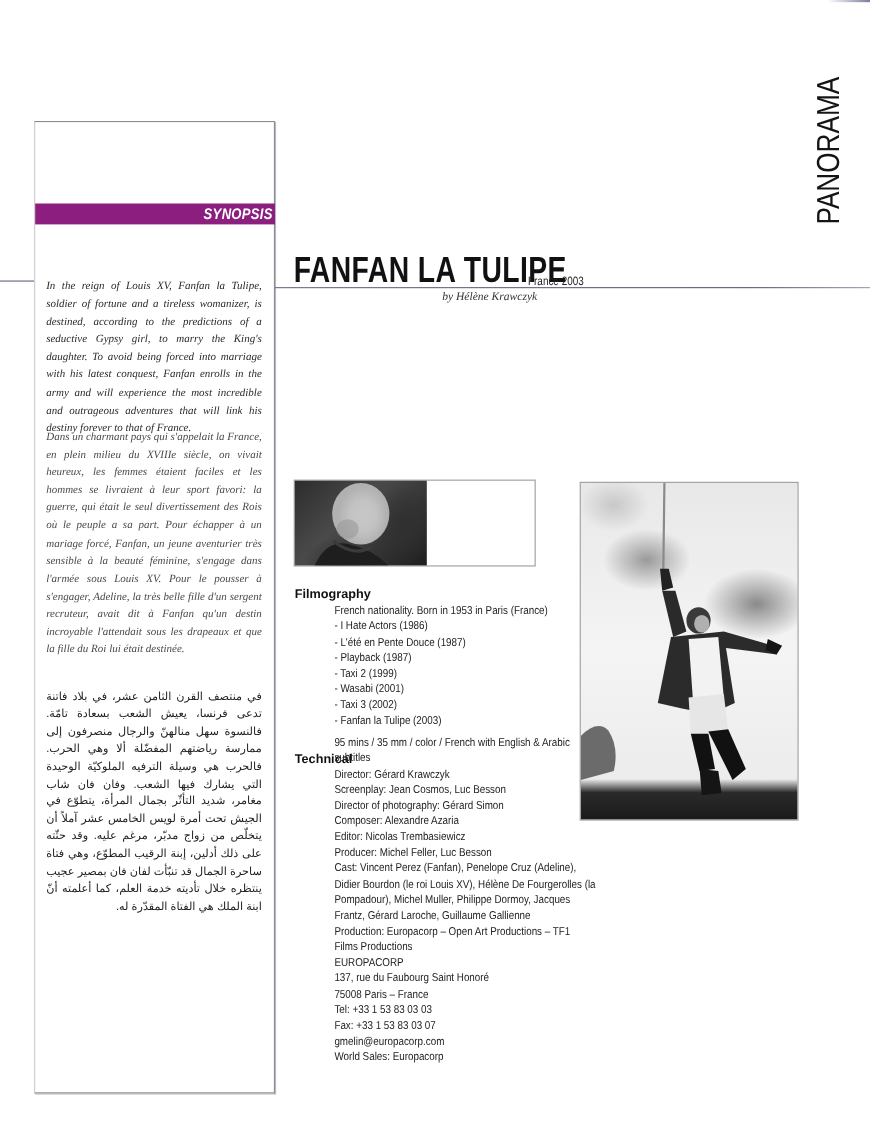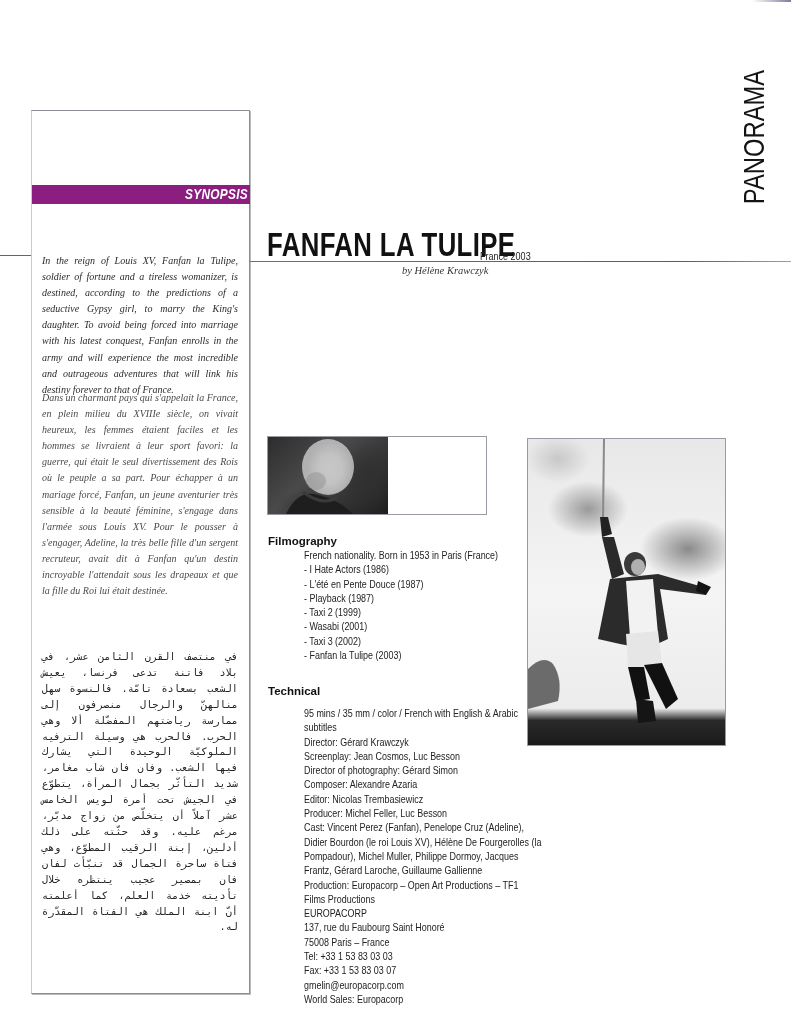--- a/index.html
+++ b/index.html
@@ -60,22 +60,22 @@
     .syn-text {
       position: absolute; left: 42px; width: 196px;
       font-family: "Liberation Serif", serif; font-style: italic;
       font-size: 10px; line-height: 16.1px; text-align: justify;
       color: #2a2a2a;
     }
     .syn-en { top: 253px; }
     .syn-fr { top: 390px; color: #4a4a4a; }
     .syn-ar {
       top: 626px; direction: rtl; text-align: justify;
-      font-family: Liberation Mono, monospace; font-style: normal;
-      font-size: 10.2px; line-height: 15.9px; color: #222; margin-top: 24px;
+      font-family: Liberation Sans, sans-serif; font-style: normal;
+      font-size: 10.2px; line-height: 15.9px; color: #222;
     }
 
     
     .title-rule {
       position: absolute; left: 250px; top: 261px; width: 541px; height: 1px;
       background: linear-gradient(to right, #6a6e86, #575b70 80%, #9a9cae);
     }
     .film-title {
       position: absolute; left: 267px; top: 228px;
       font-family: "Liberation Sans", sans-serif;
@@ -139,21 +139,21 @@
       margin-left: 36px;
     }
     .info-list li {
       white-space: nowrap;
       transform: scaleX(0.86); transform-origin: left center;
       width: 270px;
     }
     .filmo-heading { top: 534px; }
     .filmo-list { top: 549px; }
     .tech-heading { top: 684px; text-align: right; }
-    .tech-list { top: 707px; }
+    .tech-list { top: 669px; }
   </style>
 </head>
 <body>
 
 <div class="page">
 
   <div class="top-strip"></div>
 
   <div class="section-label">
     <span>PANORAMA</span>

